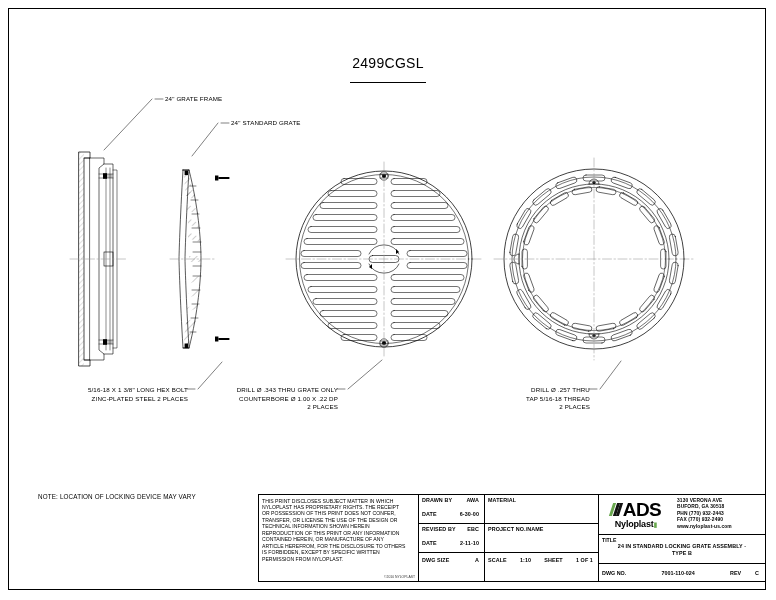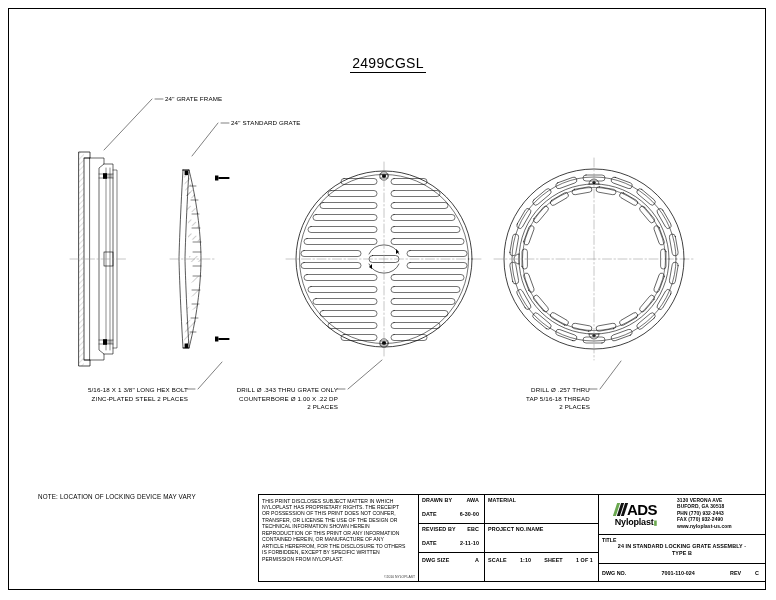--- a/index.html
+++ b/index.html
@@ -3,21 +3,21 @@
 <meta charset="utf-8">
 <style>
   html,body{margin:0;padding:0;background:#ffffff;}
   body{width:776px;height:600px;position:relative;
        font-family:"Liberation Sans","DejaVu Sans",sans-serif;color:#000;overflow:hidden;}
   #sheet{position:absolute;inset:0;}
   .border-outer{position:absolute;left:8px;top:8px;width:758px;height:582px;
        border:1px solid #000;box-sizing:border-box;}
   .dwg-title{position:absolute;left:0;right:0;top:55px;text-align:center;
        font-size:14px;letter-spacing:.3px;}
-  .dwg-title span{border-bottom:1px solid #000;padding:0 2px 1px 2px;}
+  .dwg-title span{border-bottom:1px solid #000;padding:0 2px 11px 2px;}
   .lbl{position:absolute;font-size:6.2px;letter-spacing:.15px;white-space:nowrap;line-height:8.4px;}
   .lbl.r{text-align:right;}
   svg{display:block;}
   .vec{position:absolute;left:0;top:0;width:776px;height:600px;pointer-events:none;}
   
   #titleblock{position:absolute;left:258px;top:494px;width:508px;height:88px;
        border:1px solid #000;box-sizing:border-box;display:flex;}
   .tb-col{box-sizing:border-box;height:100%;}
   .legal{width:160px;border-right:1px solid #000;padding:2.5px 3px 0 3px;position:relative;}
   .legal p{margin:0;font-size:5.1px;line-height:6.45px;letter-spacing:.02px;}
@@ -45,21 +45,21 @@
   .dwgno-row .rv{font-size:5.4px;font-weight:bold;padding-right:6px;}
   .dwgno-row .rl{font-size:5.4px;font-weight:bold;padding-right:14px;}
   
   .ads{display:flex;flex-direction:column;align-items:center;line-height:1;}
   .ads-top{display:flex;align-items:center;}
   .slash{width:11px;height:13px;margin-right:1px;position:relative;}
   .slash i{position:absolute;top:0;height:13px;width:2.6px;transform:skewX(-18deg);}
   .slash i.g{left:0px;background:#6aa84f;}
   .slash i.k{left:4.2px;background:#111;}
   .slash i.k2{left:7.6px;background:#111;}
-  .ads-word{font-size:15px;font-weight:bold;letter-spacing:-.6px;
+  .ads-word{font-size:19px;font-weight:bold;letter-spacing:-.6px;
        font-family:"Liberation Sans",sans-serif;}
   .nylo{font-size:9px;font-weight:bold;letter-spacing:-.2px;margin-top:1px;}
   .nylo b.e{color:#6aa84f;font-size:7px;}
   .note-main{position:absolute;left:38px;top:493px;font-size:6.3px;letter-spacing:.15px;}
 </style>
 </head>
 <body>
 
 <div id="sheet">
 

